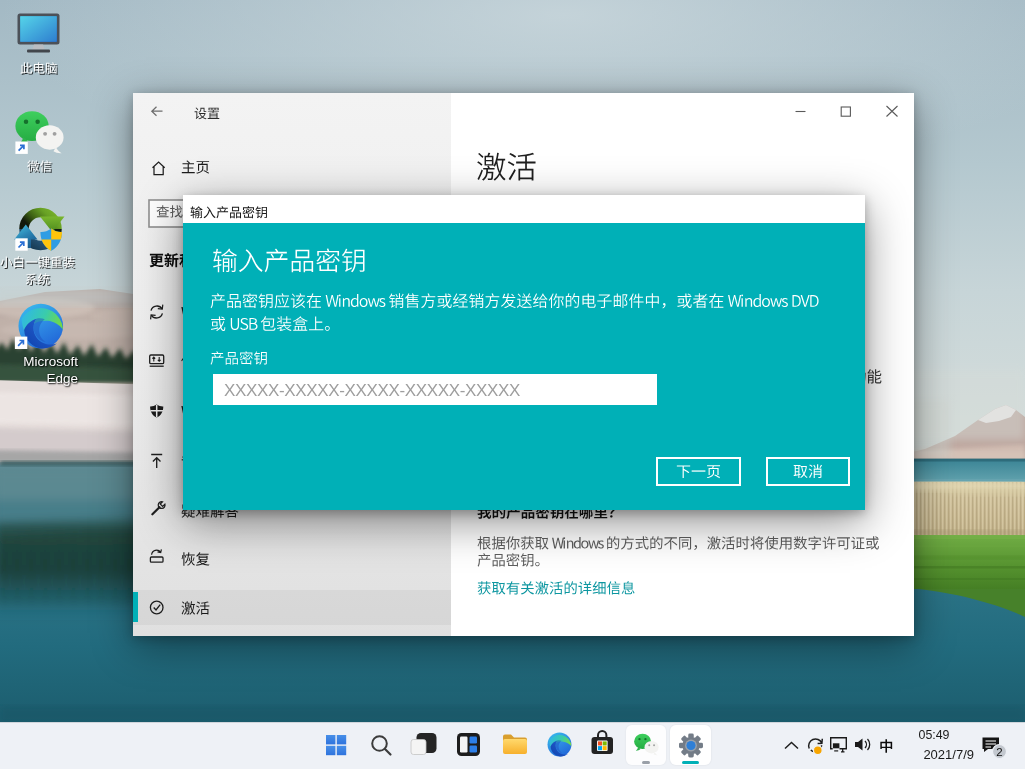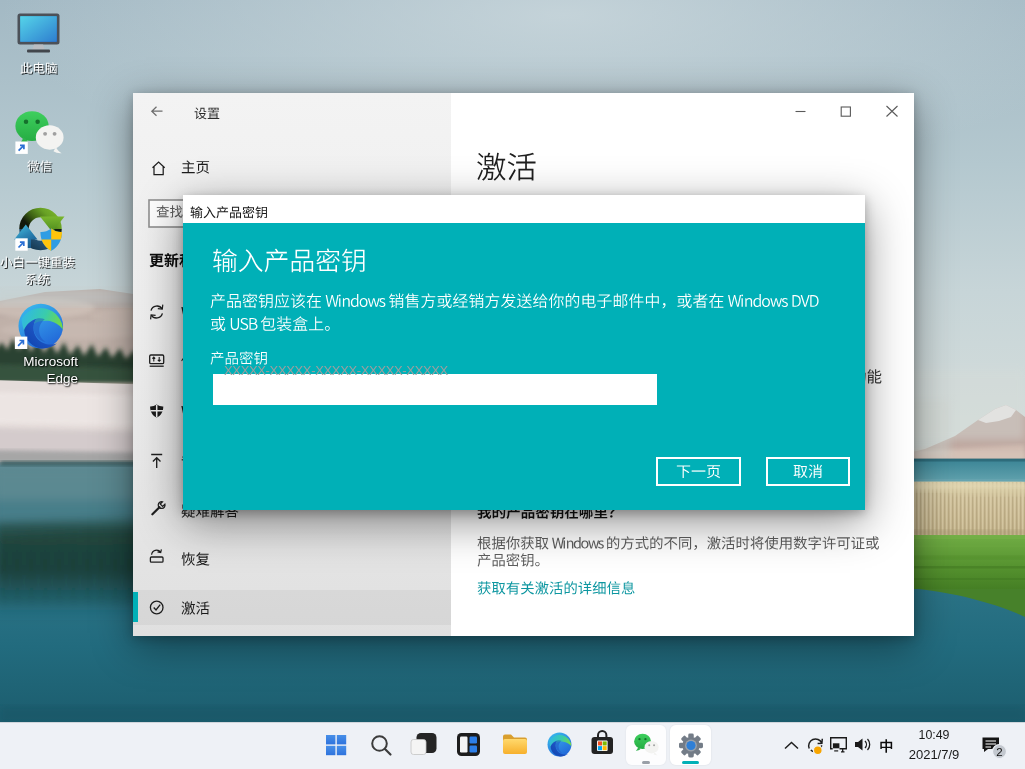--- a/index.html
+++ b/index.html
@@ -737,21 +737,21 @@
     </g>
   </svg>
 <svg style="position:absolute;left:209.4px;top:350.8px;overflow:visible" width="60" height="18">
     <g fill="#fff">
       <use href="#g4ea7w350" transform="translate(1.0,12.5) scale(0.0580,-0.0580)"></use>
       <use href="#g54c1w350" transform="translate(15.5,12.5) scale(0.0580,-0.0580)"></use>
       <use href="#g5bc6w350" transform="translate(30.0,12.5) scale(0.0580,-0.0580)"></use>
       <use href="#g94a5w350" transform="translate(44.5,12.5) scale(0.0580,-0.0580)"></use>
     </g>
   </svg>
-<div style="position:absolute;left:224px;top:363px;font-family:'Liberation Sans',sans-serif;font-size:13px;color:#9e9e9e;letter-spacing:-0.35px">XXXXX-XXXXX-XXXXX-XXXXX-XXXXX</div>
+<div style="position:absolute;left:224px;top:381px;font-family:'Liberation Sans',sans-serif;font-size:17px;color:#9e9e9e;letter-spacing:-0.35px">XXXXX-XXXXX-XXXXX-XXXXX-XXXXX</div>
 <div style="position:absolute;left:656px;top:456.5px;width:84.5px;height:29.5px;border:2px solid #fff;box-sizing:border-box"></div>
 <div style="position:absolute;left:765.5px;top:456.5px;width:84px;height:29.5px;border:2px solid #fff;box-sizing:border-box"></div>
 <svg style="position:absolute;left:674.8px;top:464.0px;overflow:visible" width="47" height="19">
     <g fill="#fff">
       <use href="#g4e0bw400" transform="translate(1.0,12.9) scale(0.0600,-0.0600)"></use>
       <use href="#g4e00w400" transform="translate(16.0,12.9) scale(0.0600,-0.0600)"></use>
       <use href="#g9875w400" transform="translate(31.0,12.9) scale(0.0600,-0.0600)"></use>
     </g>
   </svg>
 <svg style="position:absolute;left:791.5px;top:464.0px;overflow:visible" width="32" height="19">
@@ -862,13 +862,13 @@
  <path d="M3.5,4 L14,4 M3.5,7 L14,7 M3.5,10 L9,10" stroke="#fff" stroke-width="1.2"></path>
  <circle cx="17.5" cy="14.5" r="7" fill="#c3c8cf" stroke="#eef1f6" stroke-width="1.2"></circle>
  <text x="17.5" y="18.6" font-family="Liberation Sans" font-size="11.5" fill="#111" text-anchor="middle">2</text>
 </g>
 </svg>
 <svg style="position:absolute;left:878.0px;top:738.5px;overflow:visible" width="16" height="18">
     <g fill="#0c0c0c">
       <use href="#g4e2dw550" transform="translate(1.0,12.5) scale(0.0580,-0.0580)"></use>
     </g>
   </svg>
-<div style="position:absolute;left:894px;top:728px;width:80px;text-align:center;font-family:'Liberation Sans',sans-serif;font-size:12.4px;color:#1a1a1a">10:49</div>
-<div style="position:absolute;left:894px;top:747.2px;width:80px;text-align:center;font-family:'Liberation Sans',sans-serif;font-size:13px;color:#1a1a1a">2021/7/9</div>
+<div style="position:absolute;left:894px;top:728px;width:80px;text-align:center;font-family:'Liberation Sans',sans-serif;font-size:12.4px;color:#1a1a1a">05:49</div>
+<div style="position:absolute;left:894px;top:747.2px;width:80px;text-align:right;font-family:'Liberation Sans',sans-serif;font-size:13px;color:#1a1a1a">2021/7/9</div>
 </body></html>

